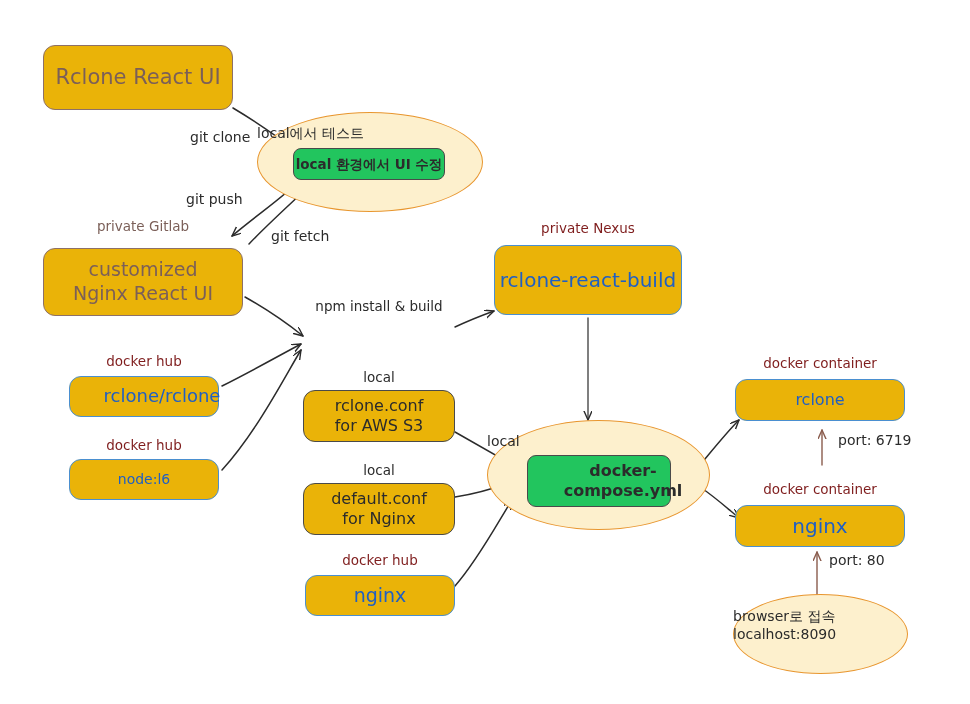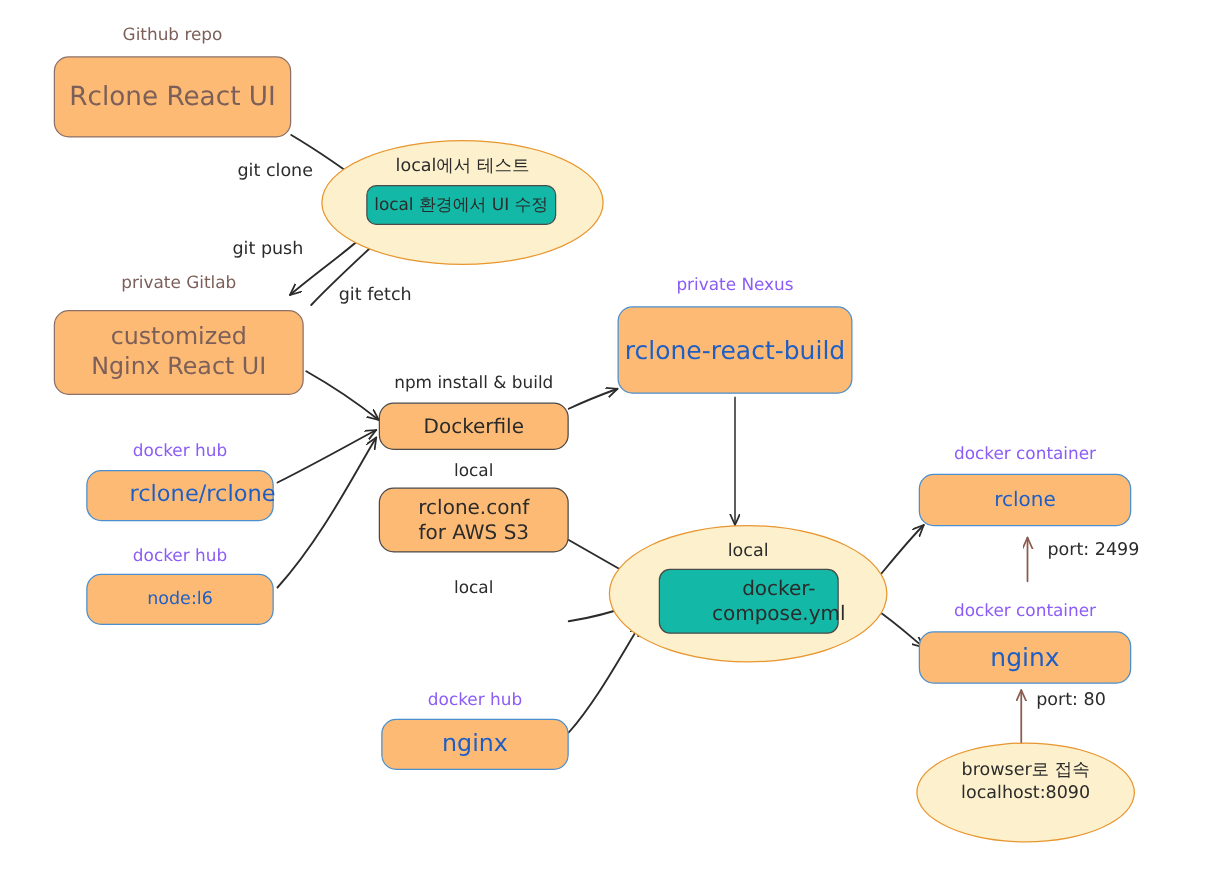--- a/index.html
+++ b/index.html
@@ -30,64 +30,64 @@
   .node {
     position: absolute;
     box-sizing: border-box;
     display: flex;
     align-items: center;
     justify-content: center;
     text-align: center;
     border-radius: 12px;
     border-width: 1.6px;
     border-style: solid;
-    background: #fdba74;
+    background: #eab308;
     line-height: 1.25;
     white-space: pre-line;
   }
   .node.brown {
     border-color: #8d7068;
     color: #7b5f58;
   }
   .node.blue {
     border-color: #4a8fd0;
     color: #1f5fc4;
   }
   .node.dark {
     border-color: #4a4a4a;
     color: #2b2b2b;
   }
   .node.inner {
-    background: #14b8a6;
+    background: #22c55e;
     border-color: #4a4a4a;
     color: #2b2b2b;
+    font-weight: bold;
   }
 
   
   .caption {
     position: absolute;
     text-align: center;
     font-size: 13.5px;
     white-space: nowrap;
   }
   .caption.brown { color: #7b5f58; }
-  .caption.blue  { color: #8b5cf6; }
+  .caption.blue  { color: #7f1d1d; }
   .caption.dark  { color: #2b2b2b; }
 
   
   .ellipse {
     position: absolute;
     box-sizing: border-box;
     border-radius: 50%;
     background: #fdf0cd;
     border: 1.6px solid #e8962f;
   }
   .ellipse-label {
     position: absolute;
-    text-align: center;
     font-size: 14px;
     color: #2b2b2b;
     white-space: pre-line;
     line-height: 1.3;
   }
 
   
   .edge-label {
     position: absolute;
     font-size: 14px;
@@ -140,45 +140,45 @@
     <g stroke="#555555" stroke-width="1.5" fill="none" stroke-linecap="round">
       <path d="M588,318 L588,420" marker-end="url(#ah-dark)"></path>
     </g>
 
     <g stroke="#8a5c4d" stroke-width="1.4" fill="none" stroke-linecap="round">
       <path d="M822,465 L822,430" marker-end="url(#ah-brown)"></path>
       <path d="M817,600 L817,552" marker-end="url(#ah-brown)"></path>
     </g>
   </svg>
 
-  <div class="caption brown" style="left:43px; top:20px; width:190px;">Github repo</div>
   <div class="node brown" style="left:43px; top:45px; width:190px; height:65px; font-size:21px;">Rclone React UI</div>
 
   <div class="ellipse" style="left:257px; top:112px; width:226px; height:100px;"></div>
   <div class="ellipse-label" style="left:257px; top:124px; width:226px;">local에서 테스트</div>
   <div class="node inner" style="left:293px; top:148px; width:152px; height:32px; font-size:13.5px; border-radius:8px;">local 환경에서 UI 수정</div>
 
   <div class="caption brown" style="left:43px; top:218px; width:200px;text-align:center;">private Gitlab</div>
   <div class="node brown" style="left:43px; top:248px; width:200px; height:68px; font-size:19px;">customized
 Nginx React UI</div>
 
   <div class="caption blue" style="left:69px; top:353px; width:150px;">docker hub</div>
   <div class="node blue" style="left:69px; top:376px; width:150px; height:41px; font-size:18px;padding-left:36px;">rclone/rclone</div>
 
   <div class="caption blue" style="left:69px; top:437px; width:150px;">docker hub</div>
   <div class="node blue" style="left:69px; top:459px; width:150px; height:41px; font-size:14px;">node:l6</div>
 
   <div class="caption dark" style="left:303px; top:298px; width:152px;">npm install &amp; build</div>
-  <div class="node dark" style="left:303px; top:322px; width:152px; height:38px; font-size:16px;">Dockerfile</div>
 
   <div class="caption dark" style="left:303px; top:369px; width:152px;">local</div>
   <div class="node dark" style="left:303px; top:390px; width:152px; height:52px; font-size:16px;">rclone.conf
 for AWS S3</div>
 
   <div class="caption dark" style="left:303px; top:462px; width:152px;">local</div>
+  <div class="node dark" style="left:303px; top:483px; width:152px; height:52px; font-size:16px;">default.conf
+for Nginx</div>
 
   <div class="caption blue" style="left:305px; top:552px; width:150px;">docker hub</div>
   <div class="node blue" style="left:305px; top:575px; width:150px; height:41px; font-size:19px;">nginx</div>
 
   <div class="caption blue" style="left:494px; top:220px; width:188px;">private Nexus</div>
   <div class="node blue" style="left:494px; top:245px; width:188px; height:70px; font-size:20px;text-align:right;">rclone-react-build</div>
 
   <div class="ellipse" style="left:487px; top:420px; width:223px; height:110px;"></div>
   <div class="ellipse-label" style="left:487px; top:432px; width:223px;">local</div>
   <div class="node inner" style="left:527px; top:455px; width:144px; height:52px; font-size:16px; border-radius:9px;padding-left:48px;">docker-
@@ -190,16 +190,16 @@
   <div class="caption blue" style="left:735px; top:481px; width:170px;">docker container</div>
   <div class="node blue" style="left:735px; top:505px; width:170px; height:42px; font-size:20px;">nginx</div>
 
   <div class="ellipse" style="left:733px; top:594px; width:175px; height:80px;"></div>
   <div class="ellipse-label" style="left:733px; top:607px; width:175px; font-size:14px;">browser로 접속
 localhost:8090</div>
 
   <div class="edge-label" style="left:190px; top:129px;">git clone</div>
   <div class="edge-label" style="left:186px; top:191px;">git push</div>
   <div class="edge-label" style="left:271px; top:228px;">git fetch</div>
-  <div class="edge-label" style="left:838px; top:432px;">port: 2499</div>
+  <div class="edge-label" style="left:838px; top:432px;">port: 6719</div>
   <div class="edge-label" style="left:829px; top:552px;">port: 80</div>
 
 </div>
 
 </body></html>

